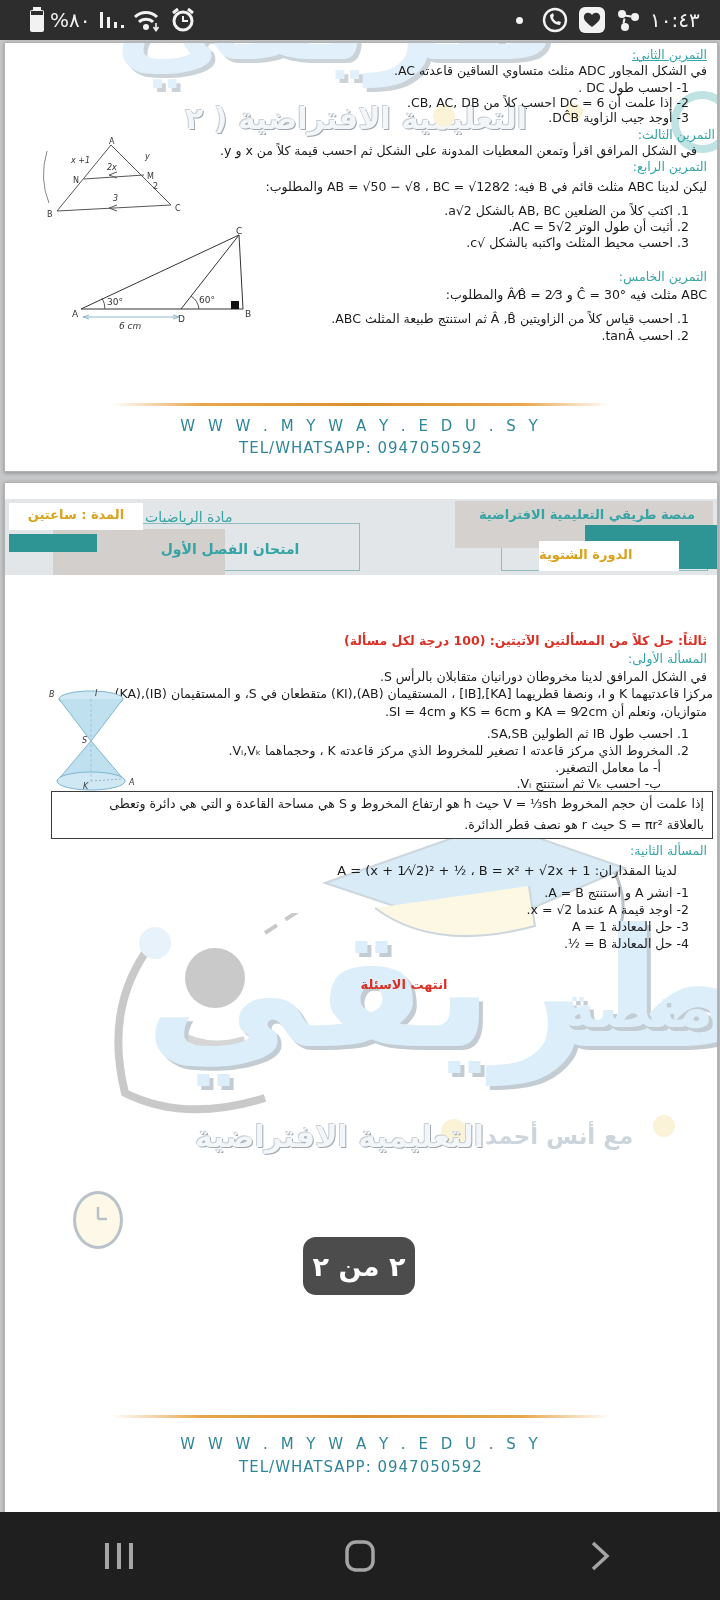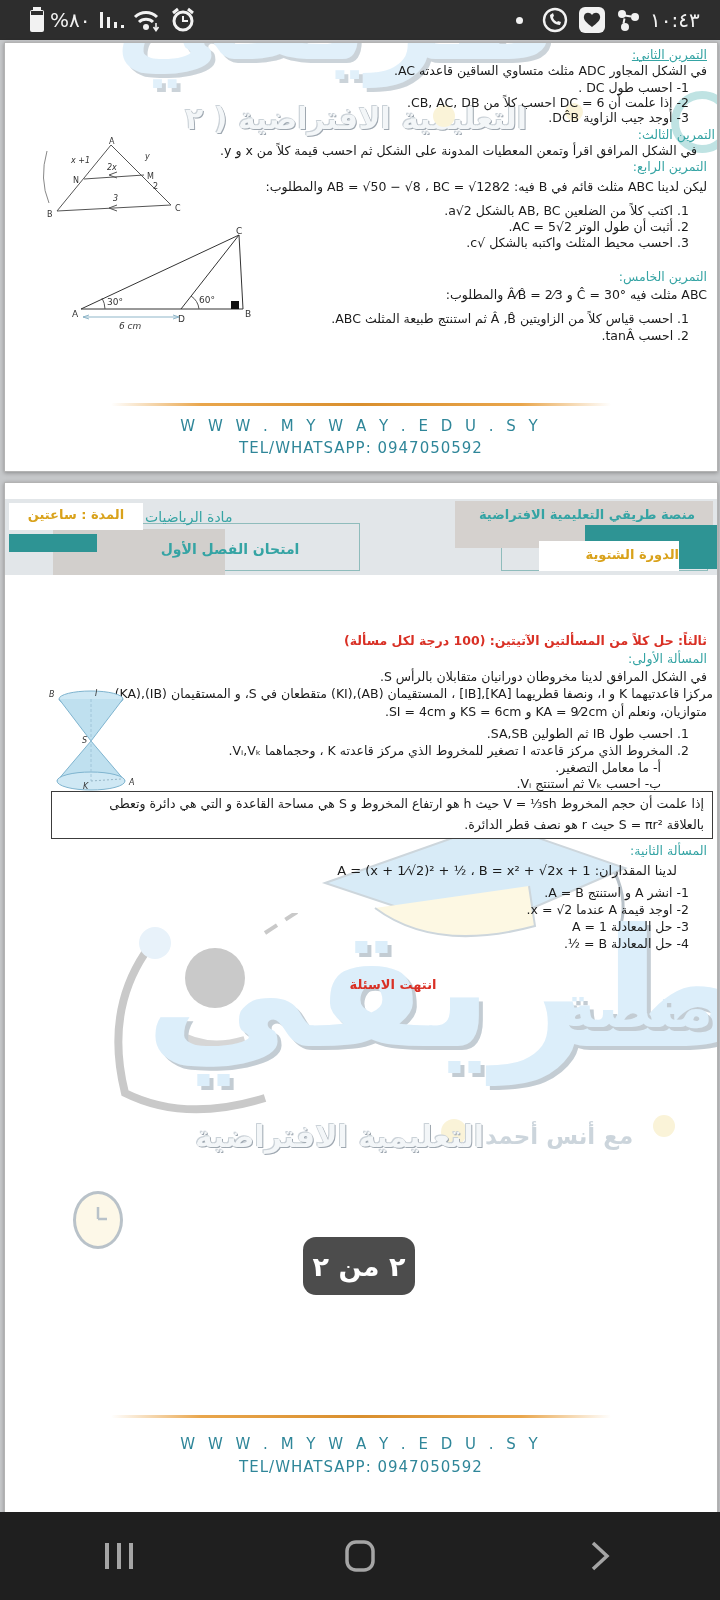--- a/index.html
+++ b/index.html
@@ -9,21 +9,21 @@
   
   #statusbar{position:absolute;left:0;top:0;width:720px;height:40px;background:#2d2d2d;color:#fff;}
   .sb-txt{position:absolute;top:8px;font-size:20px;color:#f2f2f2;}
   
   .page{position:absolute;left:4px;width:712px;background:#fff;border:1px solid #b3b3b3;
         box-shadow:0 1px 4px rgba(0,0,0,.3);overflow:hidden;}
   #page1{top:42px;height:428px;}
   #page2{top:482px;height:1030px;}
   .ln{position:absolute;direction:rtl;white-space:nowrap;font-size:12.5px;color:#1b1b1b;z-index:2;}
   .tl{color:#35a4a4;}
-  .red{color:#d93025;font-weight:bold;}
+  .red{color:#d93025;font-weight:bold;margin-left:11px;}
   .gold{color:#d9a21b;font-weight:bold;}
   .u{text-decoration:underline;}
   .ctr{text-align:center;}
   .site{color:#2f8699;font-size:15px;letter-spacing:4px;font-weight:500;}
   .tel{color:#2f8699;font-size:15px;letter-spacing:1px;}
   .divider{position:absolute;height:3px;border-radius:2px;
      background:linear-gradient(90deg,rgba(233,166,76,0),#e9a64c 18%,#d98f2e 50%,#e9a64c 82%,rgba(233,166,76,0));}
   
   .wm{position:absolute;z-index:0;pointer-events:none;}
   .wm-big{font-weight:bold;color:#dceefa;text-shadow:4px 4px 0 #c3ccd3;}
@@ -169,21 +169,21 @@
   <div class="blk gray-blk" style="left:450px;top:18px;width:258px;height:47px;background:#d5d1ce;"></div>
   <div class="blk teal-blk" style="left:580px;top:42px;width:132px;height:44px;"></div>
   <div class="blk" style="left:4px;top:20px;width:134px;height:27px;background:#fff;"></div>
   <div class="blk teal-blk" style="left:4px;top:51px;width:88px;height:18px;"></div>
   <div class="blk" style="left:534px;top:58px;width:140px;height:30px;background:#fff;"></div>
 
   <div class="ln gold" style="top:24px;left:4px;width:134px;text-align:center;font-size:13px;">المدة : ساعتين</div>
   <div class="ln tl" style="top:26px;left:140px;width:170px;text-align:left;font-weight:normal;font-size:14px;">مادة الرياضيات</div>
   <div class="ln tl" style="top:58px;left:130px;width:190px;text-align:center;font-weight:bold;font-size:14px;">امتحان الفصل الأول</div>
   <div class="ln tl" style="top:24px;left:460px;width:244px;text-align:center;font-weight:bold;font-size:13px;">منصة طريقي التعليمية الافتراضية</div>
-  <div class="ln gold" style="top:64px;left:534px;width:140px;text-align:right;font-size:13px;">الدورة الشتوية</div>
+  <div class="ln gold" style="top:64px;left:534px;width:140px;text-align:left;font-size:13px;">الدورة الشتوية</div>
 
   <div class="ln red" style="top:150px;right:10px;">ثالثاً: حل كلاً من المسألتين الآتيتين: (100 درجة لكل مسألة)</div>
   <div class="ln tl" style="top:168px;right:10px;">المسألة الأولى:</div>
   <div class="ln" style="top:186px;right:10px;margin-left:47px;">في الشكل المرافق لدينا مخروطان دورانيان متقابلان بالرأس S.</div>
   <div class="ln" style="top:203px;right:4px;">مركزا قاعدتيهما K و I، ونصفا قطريهما [KA],[IB] ، المستقيمان (AB),(KI) متقطعان في S، و المستقيمان (IB),(KA)</div>
   <div class="ln" style="top:221px;right:10px;">متوازيان، ونعلم أن KA = 9⁄2cm و KS = 6cm و SI = 4cm.</div>
   <div class="ln" style="top:243px;right:28px;">1. احسب طول IB ثم الطولين SA,SB.</div>
   <div class="ln" style="top:260px;right:28px;">2. المخروط الذي مركز قاعدته I تصغير للمخروط الذي مركز قاعدته K ، وحجماهما Vᵢ,Vₖ.</div>
   <div class="ln" style="top:277px;right:56px;">أ-  ما معامل التصغير.</div>
   <div class="ln" style="top:293px;right:56px;">ب- احسب Vₖ ثم استنتج Vᵢ.</div>

